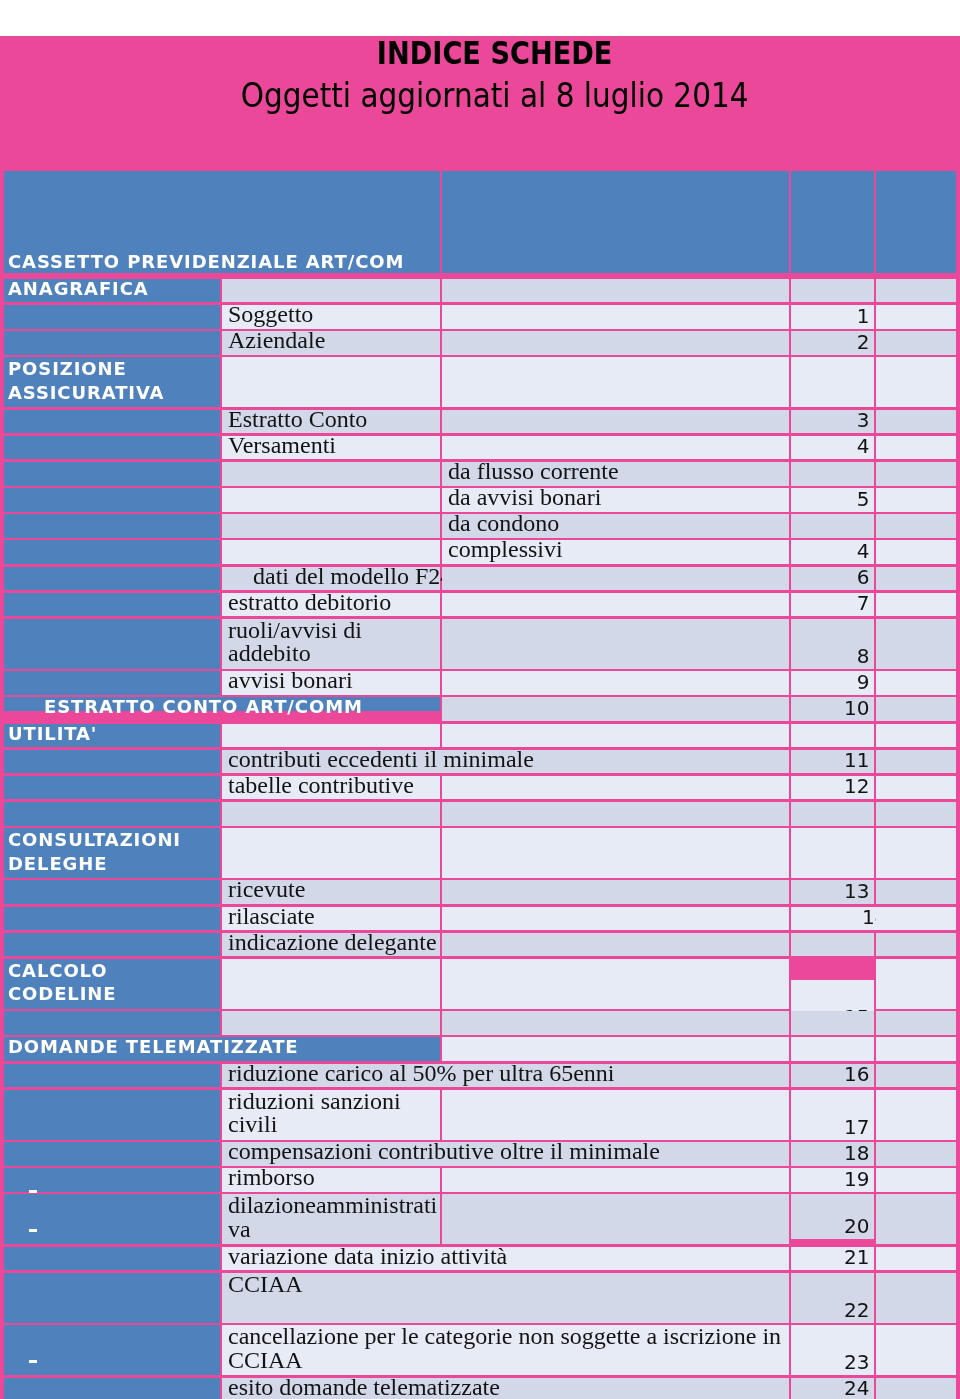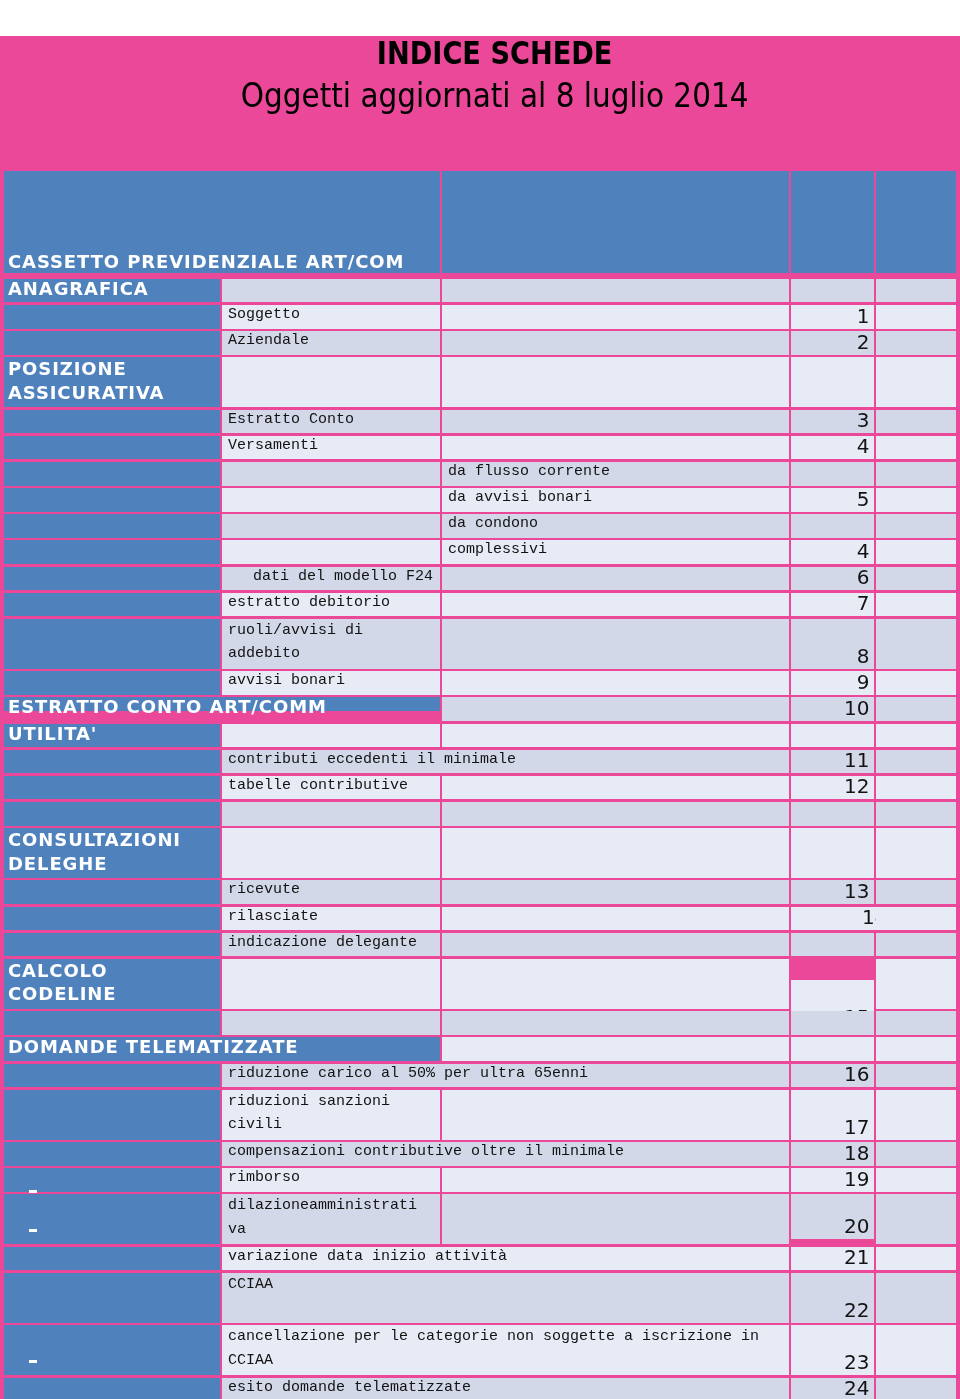--- a/index.html
+++ b/index.html
@@ -18,21 +18,21 @@
   .t2 i{font-weight:normal;font-size:33px;transform:scaleX(0.895);}
 
   
   .grid{position:absolute;left:4px;top:135px;width:952px;}
   .cell{position:absolute;box-sizing:border-box;}
   .blue{background:#4f81bd;}
   .lt{background:#e7ebf5;}
   .dk{background:#d2d8e8;}
   .lbl{color:#ffffff;font-weight:bold;font-size:18px;letter-spacing:0.9px;
        font-family:"DejaVu Sans",sans-serif;white-space:nowrap;padding-left:4px;}
-  .txt{color:#131313;font-size:15px;font-family:Liberation Mono, monospace;
+  .txt{color:#131313;font-size:24px;font-family:Liberation Serif, serif;
        white-space:nowrap;padding-left:6px;}
   .num{color:#131313;font-size:20px;font-family:"DejaVu Sans",sans-serif;
        text-align:right;padding-right:4.5px;}
   .l1{line-height:19.5px;}
   .l2a{line-height:23.4px;}
 </style>
 </head>
 <body>
 
 <div class="page">
@@ -179,21 +179,21 @@
       <div class="cell lt" style="left: 218px; top: 500.2px; width: 218px; height: 23.66px;">
         <div class="txt l1">
           <div>avvisi bonari</div>
         </div>
       </div>
       <div class="cell lt" style="left: 438px; top: 500.2px; width: 347px; height: 23.66px;"></div>
       <div class="cell lt" style="left: 787px; top: 500.2px; width: 83px; height: 23.66px; position: absolute;">
         <div class="num" style="line-height: 23px; position: absolute; right: 0px; bottom: 1px; width: 100%;">9</div>
       </div>
       <div class="cell lt" style="left: 872px; top: 500.2px; width: 80px; height: 23.66px;"></div>
-      <div class="cell blue" style="left: 0px; top: 526.36px; width: 436px; height: 14px; position: absolute;">
+      <div class="cell blue" style="left: 0px; top: 526.36px; width: 436px; height: 14px; position: absolute; padding-left: 36px;">
         <div class="lbl l1">
           <div>ESTRATTO CONTO ART/COMM</div>
         </div>
       </div>
       <div class="cell dk" style="left: 438px; top: 526.36px; width: 347px; height: 23.66px;"></div>
       <div class="cell dk" style="left: 787px; top: 526.36px; width: 83px; height: 23.66px; position: absolute;">
         <div class="num" style="line-height: 23px; position: absolute; right: 0px; bottom: 1px; width: 100%;">10</div>
       </div>
       <div class="cell dk" style="left: 872px; top: 526.36px; width: 80px; height: 23.66px;"></div>
       <div class="cell blue" style="left: 0px; top: 552.52px; width: 216px; height: 23.66px; position: absolute;">

